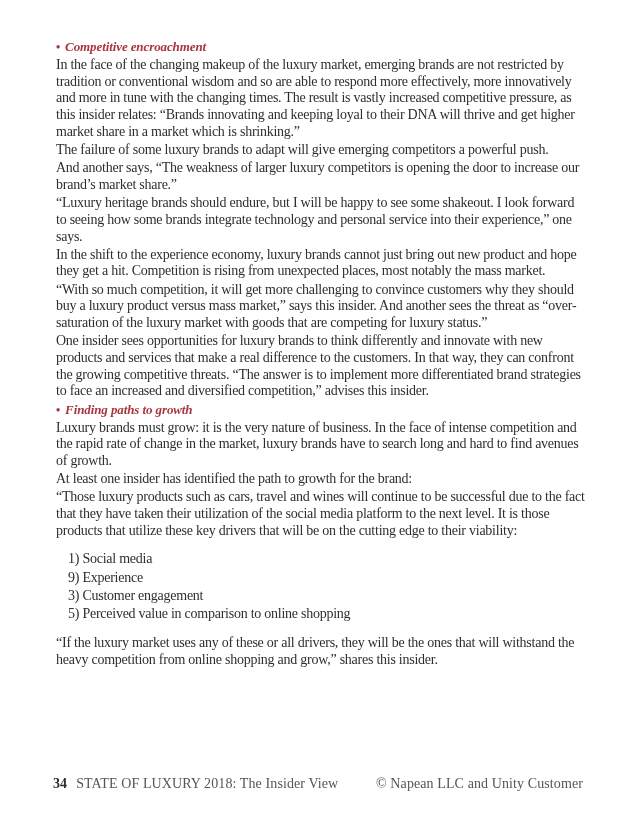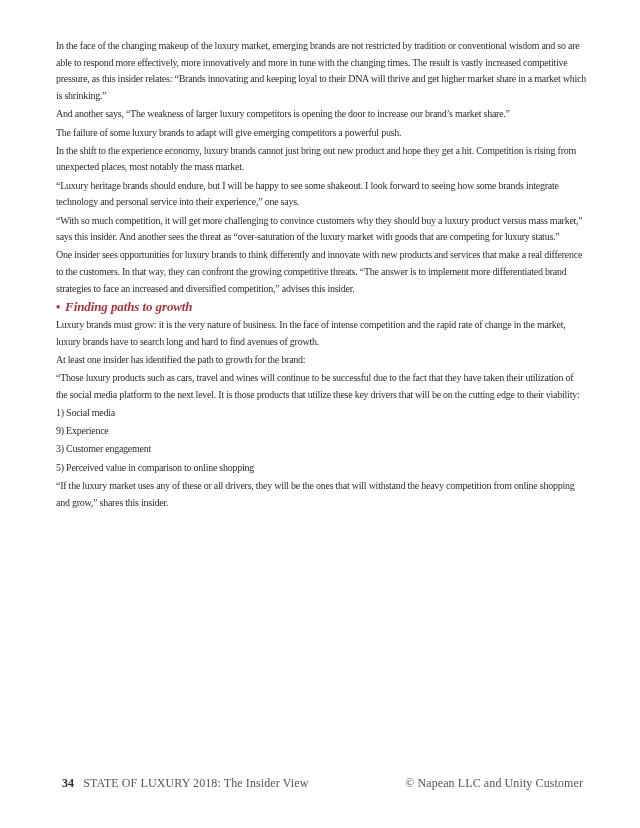--- a/index.html
+++ b/index.html
@@ -22,69 +22,71 @@
     overflow:hidden;
   }
   .content{
     position:absolute;
     left:56px;top:38px;
     width:530px;
     color:var(--body-text);
   }
   .content p{
     margin:0 0 1.5px 0;
-    font-size:10px;
+    font-size:14px;
     line-height:16.7px;
     letter-spacing:-0.25px;
   }
   .section-heading{
     margin:1px 0 2px 0;
     font-size:13px;
     line-height:15px;
     font-weight:700;
     font-style:italic;
     color:var(--accent);
     letter-spacing:-0.1px;
   }
   .section-heading .bullet{
     font-style:normal;
     margin-right:5px;
     font-size:12px;
   }
-  .list{margin:0;}
+  .list{margin:12px;}
   .list p{margin:0 0 1.5px 0;}
   .footer{
     position:absolute;
     left:53px;right:57px;top:776px;
     display:flex;
     justify-content:space-between;
     align-items:center;
-    font-size:12px;
+    font-size:14px;
     color:var(--footer-text);
     letter-spacing:0.1px;
-    margin-left:9px;
   }
   .footer .page-number{
     color:#2e2e2e;
     font-weight:700;
     margin-right:9px;
   }
 </style>
 </head>
 <body>
 
 <div class="page">
   <main class="content">
 
     <section>
+      <h2 class="section-heading">
+        <span class="bullet">•</span><span class="heading-text">Competitive encroachment</span>
+      </h2>
       <p>In the face of the changing makeup of the luxury market, emerging brands are not restricted by tradition or conventional wisdom and so are able to respond more effectively, more innovatively and more in tune with the changing times. The result is vastly increased competitive pressure, as this insider relates: “Brands innovating and keeping loyal to their DNA will thrive and get higher market share in a market which is shrinking.”</p>
+      <p>The failure of some luxury brands to adapt will give emerging competitors a powerful push.</p>
       <p>And another says, “The weakness of larger luxury competitors is opening the door to increase our brand’s market share.”</p>
-      <p>The failure of some luxury brands to adapt will give emerging competitors a powerful push.</p>
+      <p>“Luxury heritage brands should endure, but I will be happy to see some shakeout. I look forward to seeing how some brands integrate technology and personal service into their experience,” one says.</p>
       <p>In the shift to the experience economy, luxury brands cannot just bring out new product and hope they get a hit. Competition is rising from unexpected places, most notably the mass market.</p>
-      <p>“Luxury heritage brands should endure, but I will be happy to see some shakeout. I look forward to seeing how some brands integrate technology and personal service into their experience,” one says.</p>
       <p>“With so much competition, it will get more challenging to convince customers why they should buy a luxury product versus mass market,” says this insider.  And another sees the threat as “over-saturation of the luxury market with goods that are competing for luxury status.”</p>
       <p>One insider sees opportunities for luxury brands to think differently and innovate with new products and services that make a real difference to the customers. In that way, they can confront the growing competitive threats. “The answer is to implement more differentiated brand strategies to face an increased and diversified competition,” advises this insider.</p>
     </section>
 
     <section>
       <h2 class="section-heading">
         <span class="bullet">•</span><span class="heading-text">Finding paths to growth</span>
       </h2>
       <p>Luxury brands must grow: it is the very nature of business. In the face of intense competition and the rapid rate of change in the market, luxury brands have to search long and hard to find avenues of growth.</p>
       <p>At least one insider has identified the path to growth for the brand:</p>

